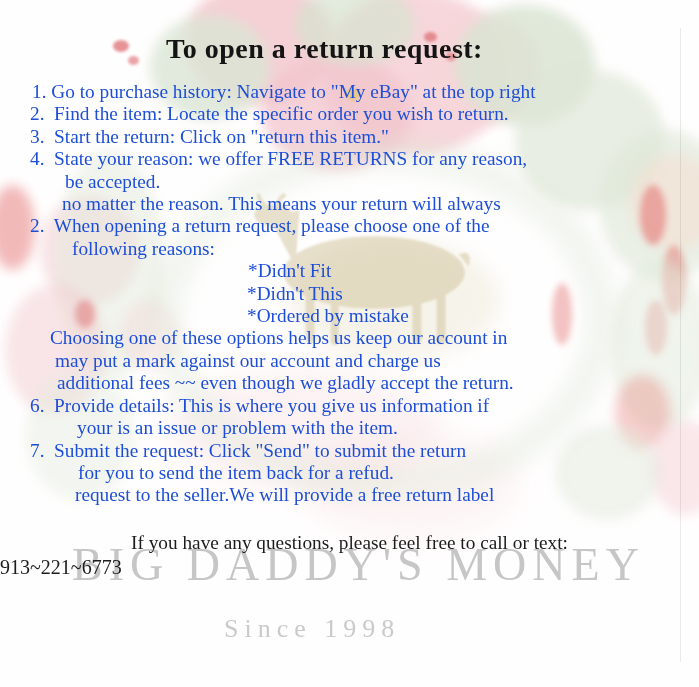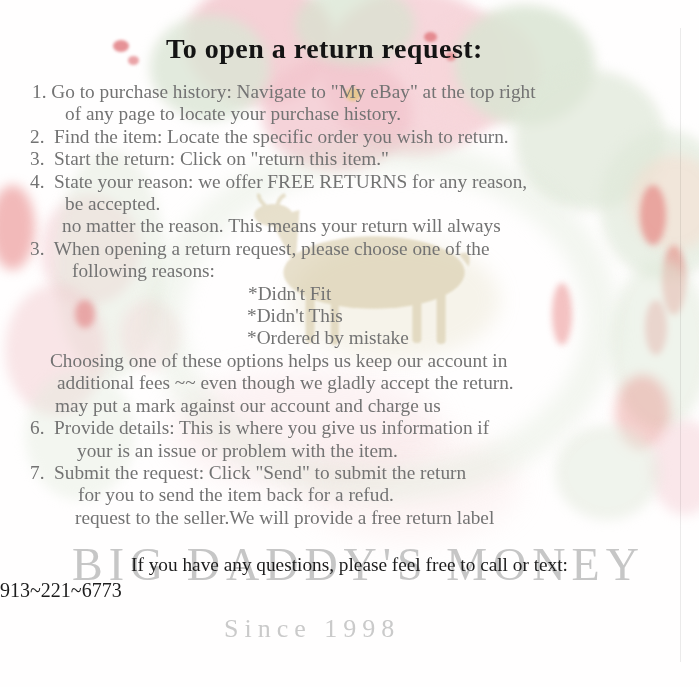--- a/index.html
+++ b/index.html
@@ -26,21 +26,21 @@
     letter-spacing:6px; color:#cacaca; white-space:nowrap; z-index:2;
   }
   
   .content { position:absolute; left:0; top:0; width:699px; padding-top:30px; z-index:3; }
   .title {
     margin:0 50px 13px 0; font-size:28px; line-height:38px; font-weight:bold;
     text-align:center; letter-spacing:0.5px; color:#141414;
   }
   .line {
     font-size:19.3px; line-height:22.4px; white-space:pre;
-    padding-left:var(--in,30px); color:#737373;
+    padding-left:var(--in,30px); color:#1d4ed8;
   }
   .contact { margin-top:25px; width:699px; text-align:center; font-size:19.3px; line-height:22.4px; }
   .phone   { width:630px; text-align:left; font-size:20px; line-height:23px; margin-top:2px; }
 </style>
 </head>
 <body>
 
 <div class="page">
 
   <div>
@@ -103,34 +103,33 @@
     <div class="vline"></div>
   </div>
 
   <div class="wm-brand">BIG DADDY'S MONEY</div>
   <div class="wm-since">Since 1998</div>
 
   <div class="content">
     <h1 class="title">To open a return request:</h1>
 
     <div class="line" style="--in:32px">1. Go to purchase history: Navigate to "My eBay" at the top right</div>
-    <div class="line" style="--in:65px">of any page to locate your purchase history.</div>
     <div class="line" style="--in:30px">2.  Find the item: Locate the specific order you wish to return.</div>
     <div class="line" style="--in:30px">3.  Start the return: Click on "return this item."</div>
     <div class="line" style="--in:30px">4.  State your reason: we offer FREE RETURNS for any reason,</div>
     <div class="line" style="--in:65px">be accepted.</div>
     <div class="line" style="--in:62px">no matter the reason. This means your return will always</div>
-    <div class="line" style="--in:30px">3.  When opening a return request, please choose one of the</div>
+    <div class="line" style="--in:30px">2.  When opening a return request, please choose one of the</div>
     <div class="line" style="--in:72px">following reasons:</div>
     <div class="line" style="--in:248px">*Didn't Fit</div>
     <div class="line" style="--in:247px">*Didn't This</div>
     <div class="line" style="--in:247px">*Ordered by mistake</div>
     <div class="line" style="--in:50px">Choosing one of these options helps us keep our account in</div>
+    <div class="line" style="--in:55px">may put a mark against our account and charge us</div>
     <div class="line" style="--in:57px">additional fees ~~ even though we gladly accept the return.</div>
-    <div class="line" style="--in:55px">may put a mark against our account and charge us</div>
     <div class="line" style="--in:30px">6.  Provide details: This is where you give us information if</div>
     <div class="line" style="--in:77px">your is an issue or problem with the item.</div>
     <div class="line" style="--in:30px">7.  Submit the request: Click "Send" to submit the return</div>
     <div class="line" style="--in:78px">for you to send the item back for a refud.</div>
     <div class="line" style="--in:75px">request to the seller.We will provide a free return label</div>
 
     <div class="contact">If you have any questions, please feel free to call or text:</div>
     <div class="phone">913~221~6773</div>
   </div>
 </div>

